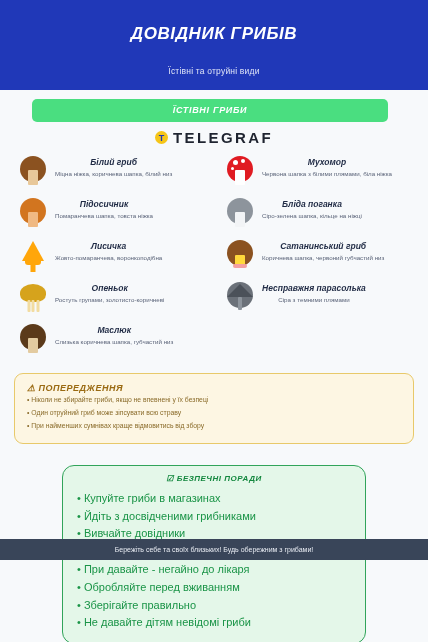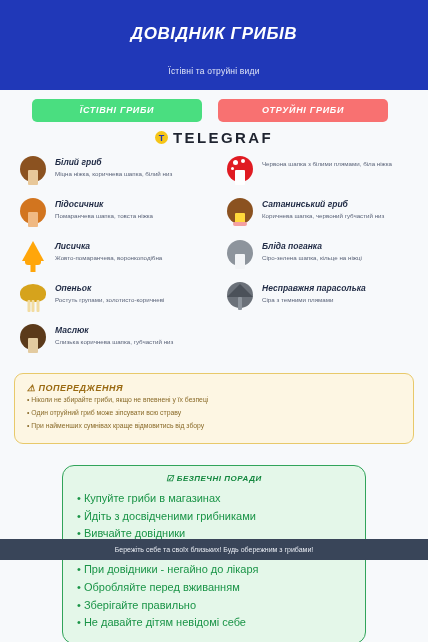--- a/index.html
+++ b/index.html
@@ -74,20 +74,21 @@
     font-weight: 700;
     letter-spacing: 2.4px;
     color: #1f2430;
   }
 
   
   .columns {
     display: flex;
     padding: 9px 18px 0 18px;
     gap: 22px;
+    text-align: center;
   }
   .col { width: 50%; }
   .m-row {
     display: flex;
     align-items: flex-start;
     gap: 7px;
     margin-bottom: 9px;
     min-height: 33px;
   }
   .m-icon { width: 30px; height: 33px; flex: 0 0 30px; position: relative; }
@@ -199,21 +200,20 @@
 
 <div class="page">
 
   <div class="header">
     <div class="header-title">ДОВІДНИК ГРИБІВ</div>
     <div class="header-sub">Їстівні та отруйні види</div>
   </div>
 
   <div class="tabs">
     <div class="tab tab-edible">ЇСТІВНІ ГРИБИ</div>
-    <div class="tab tab-poison">ОТРУЙНІ ГРИБИ</div>
   </div>
 
   <div class="brand">
     <div class="brand-mark">T</div>
     <div class="brand-name">TELEGRAF</div>
   </div>
 
   <div class="columns">
 
     <div class="col">
@@ -282,44 +282,45 @@
 
       <div class="m-row">
         <div class="m-icon">
           <div class="circ" style="background:#e01b22"></div>
           <div class="spot" style="width:5px;height:5px;left:8px;top:5px"></div>
           <div class="spot" style="width:4px;height:4px;left:16px;top:4px"></div>
           <div class="spot" style="width:3px;height:3px;left:6px;top:12px"></div>
           <div class="stem" style="background:#ffffff"></div>
         </div>
         <div class="m-txt">
+          <div class="m-name">Мухомор</div>
           <div class="m-desc">Червона шапка з білими плямами, біла ніжка</div>
+        </div>
+      </div>
+
+      <div class="m-row">
+        <div class="m-icon">
+          <div class="circ" style="background:#8d949c"></div>
+          <div class="stem" style="background:#f2f4f6"></div>
+        </div>
+        <div class="m-txt">
+          <div class="m-name">Бліда поганка</div>
+          <div class="m-desc">Сіро-зелена шапка, кільце на ніжці</div>
         </div>
       </div>
 
       <div class="m-row">
         <div class="m-icon">
           <div class="circ" style="background:#8b5220"></div>
           <div class="stem" style="background:#ffd93b;height:11px;bottom:6px"></div>
           <div class="ring" style="background:#f4a0a0;bottom:4px"></div>
         </div>
         <div class="m-txt">
           <div class="m-name">Сатанинський гриб</div>
           <div class="m-desc">Коричнева шапка, червоний губчастий низ</div>
-        </div>
-      </div>
-
-      <div class="m-row">
-        <div class="m-icon">
-          <div class="circ" style="background:#8d949c"></div>
-          <div class="stem" style="background:#f2f4f6"></div>
-        </div>
-        <div class="m-txt">
-          <div class="m-name">Бліда поганка</div>
-          <div class="m-desc">Сіро-зелена шапка, кільце на ніжці</div>
         </div>
       </div>
 
       <div class="m-row">
         <div class="m-icon">
           <div class="circ" style="background:#6b7179"></div>
           <div class="peak"></div>
           <div class="stem" style="background:#8d949c;width:4px;height:13px;bottom:4px"></div>
         </div>
         <div class="m-txt">
@@ -344,23 +345,23 @@
 
   <div class="safe">
     <div class="safe-title">
       <span>☑</span>
       <span>БЕЗПЕЧНІ ПОРАДИ</span>
     </div>
     <div class="safe-li">• <span>Купуйте гриби в магазинах</span></div>
     <div class="safe-li">• <span>Йдіть з досвідченими грибниками</span></div>
     <div class="safe-li">• <span>Вивчайте довідники</span></div>
     <div class="safe-li">• <span>Не їжте сирими</span></div>
-    <div class="safe-li">• <span>При довідники - негайно до лікаря</span></div>
+    <div class="safe-li">• <span>При давайте - негайно до лікаря</span></div>
     <div class="safe-li">• <span>Обробляйте перед вживанням</span></div>
     <div class="safe-li">• <span>Зберігайте правильно</span></div>
-    <div class="safe-li">• <span>Не давайте дітям невідомі себе</span></div>
+    <div class="safe-li">• <span>Не давайте дітям невідомі гриби</span></div>
   </div>
 
   <div class="footer">
     <div class="footer-txt">Бережіть себе та своїх близьких! Будь обережним з грибами!</div>
   </div>
 
 </div>
 
 </body></html>

